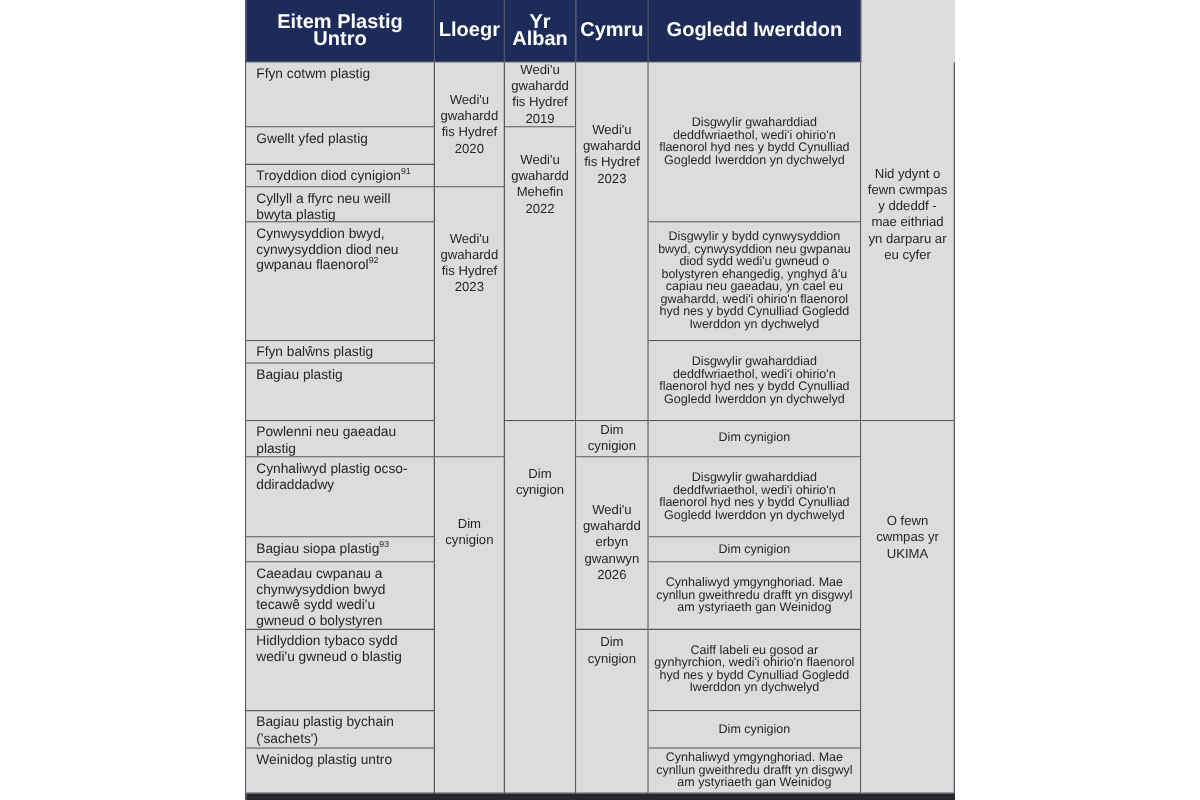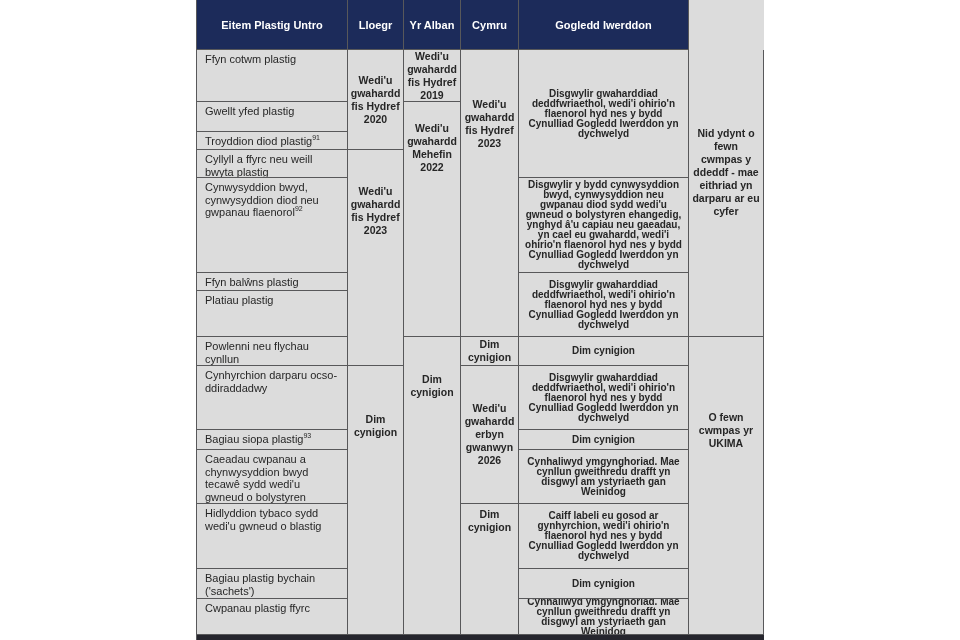--- a/index.html
+++ b/index.html
@@ -19,64 +19,64 @@
   }
   .cell{
     border-right:1px solid var(--border);
     border-bottom:1px solid var(--border);
     background:var(--cell-bg);
     color:var(--text);
     overflow:hidden;
   }
   .hd{
     background:var(--header-bg); color:var(--header-text);
-    font-size:11px; font-weight:bold; line-height:14px;
+    font-size:16px; font-weight:bold; line-height:14px;
     display:flex; align-items:center; justify-content:center; text-align:center;
     padding:2px 4px;
   }
   .item{
     font-size:11px; line-height:12.5px; text-align:left;
     padding:3px 8px 2px 8px;
   }
   .dc{
     font-size:10.5px; line-height:13px; text-align:center;
     display:flex; align-items:center; justify-content:center;
-    padding:2px 3px; white-space:pre-line;font-weight:bold;
+    padding:2px 3px; white-space:pre-line;
   }
   .ni{
     font-size:10px; line-height:10px; padding:2px 4px; white-space:normal;
   }
   sup{font-size:7px; vertical-align:super; line-height:0;}
   .strip{background:var(--strip-bg); border:none;}
 </style>
 </head>
 <body>
 
 <div class="tbl">
 
   <div class="cell hd" style="grid-area:1/1/2/2">Eitem Plastig Untro</div>
   <div class="cell hd" style="grid-area:1/2/2/3">Lloegr</div>
   <div class="cell hd" style="grid-area:1/3/2/4">Yr Alban</div>
   <div class="cell hd" style="grid-area:1/4/2/5">Cymru</div>
   <div class="cell hd" style="grid-area:1/5/2/6">Gogledd Iwerddon</div>
 
   <div class="cell item" style="grid-area:2/1/3/2"><span>Ffyn cotwm plastig</span></div>
   <div class="cell item" style="grid-area:3/1/4/2"><span>Gwellt yfed plastig</span></div>
-  <div class="cell item" style="grid-area:4/1/5/2"><span>Troyddion diod plastig</span><sup>91</sup></div>
+  <div class="cell item" style="grid-area:4/1/5/2"><span>Troyddion diod cynigion</span><sup>91</sup></div>
   <div class="cell item" style="grid-area:5/1/6/2"><span>Cyllyll a ffyrc neu weill bwyta plastig</span></div>
   <div class="cell item" style="grid-area:6/1/7/2"><span>Cynwysyddion bwyd, cynwysyddion diod neu gwpanau flaenorol</span><sup>92</sup></div>
   <div class="cell item" style="grid-area:7/1/8/2"><span>Ffyn balŵns plastig</span></div>
-  <div class="cell item" style="grid-area:8/1/9/2"><span>Platiau plastig</span></div>
-  <div class="cell item" style="grid-area:9/1/10/2"><span>Powlenni neu flychau cynllun</span></div>
-  <div class="cell item" style="grid-area:10/1/11/2"><span>Cynhyrchion darparu ocso-ddiraddadwy</span></div>
+  <div class="cell item" style="grid-area:8/1/9/2"><span>Bagiau plastig</span></div>
+  <div class="cell item" style="grid-area:9/1/10/2"><span>Powlenni neu gaeadau plastig</span></div>
+  <div class="cell item" style="grid-area:10/1/11/2"><span>Cynhaliwyd plastig ocso-ddiraddadwy</span></div>
   <div class="cell item" style="grid-area:11/1/12/2"><span>Bagiau siopa plastig</span><sup>93</sup></div>
   <div class="cell item" style="grid-area:12/1/13/2"><span>Caeadau cwpanau a chynwysyddion bwyd tecawê sydd wedi'u gwneud o bolystyren</span></div>
   <div class="cell item" style="grid-area:14/1/15/2"><span>Bagiau plastig bychain ('sachets')</span></div>
   <div class="cell item" style="grid-area:13/1/14/2"><span>Hidlyddion tybaco sydd wedi'u gwneud o blastig</span></div>
-  <div class="cell item" style="grid-area:15/1/16/2"><span>Cwpanau plastig ffyrc</span></div>
+  <div class="cell item" style="grid-area:15/1/16/2"><span>Weinidog plastig untro</span></div>
 
   <div class="cell dc" style="grid-area:2/2/5/3">Wedi'u gwahardd
 fis Hydref 2020</div>
   <div class="cell dc" style="grid-area:5/2/10/3; padding-bottom:96px">Wedi'u gwahardd
 fis Hydref 2023</div>
   <div class="cell dc" style="grid-area:10/2/16/3; padding-bottom:150px">Dim cynigion</div>
 
   <div class="cell dc" style="grid-area:2/3/3/4">Wedi'u gwahardd
 fis Hydref 2019</div>
   <div class="cell dc" style="grid-area:3/3/9/4; padding-bottom:144px">Wedi'u gwahardd

